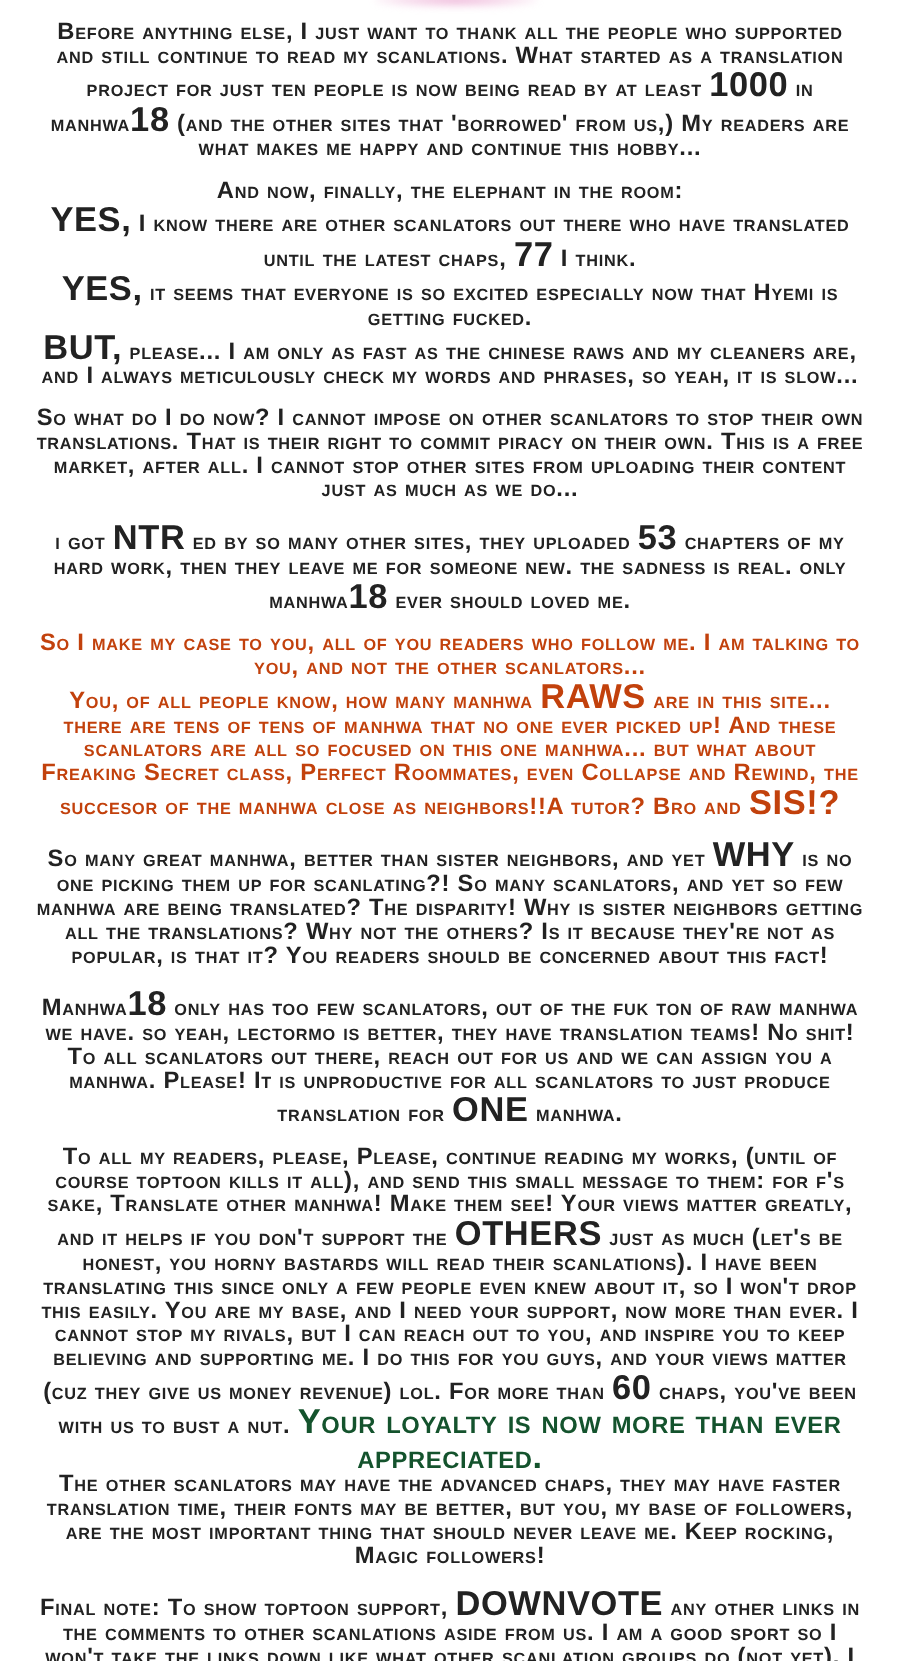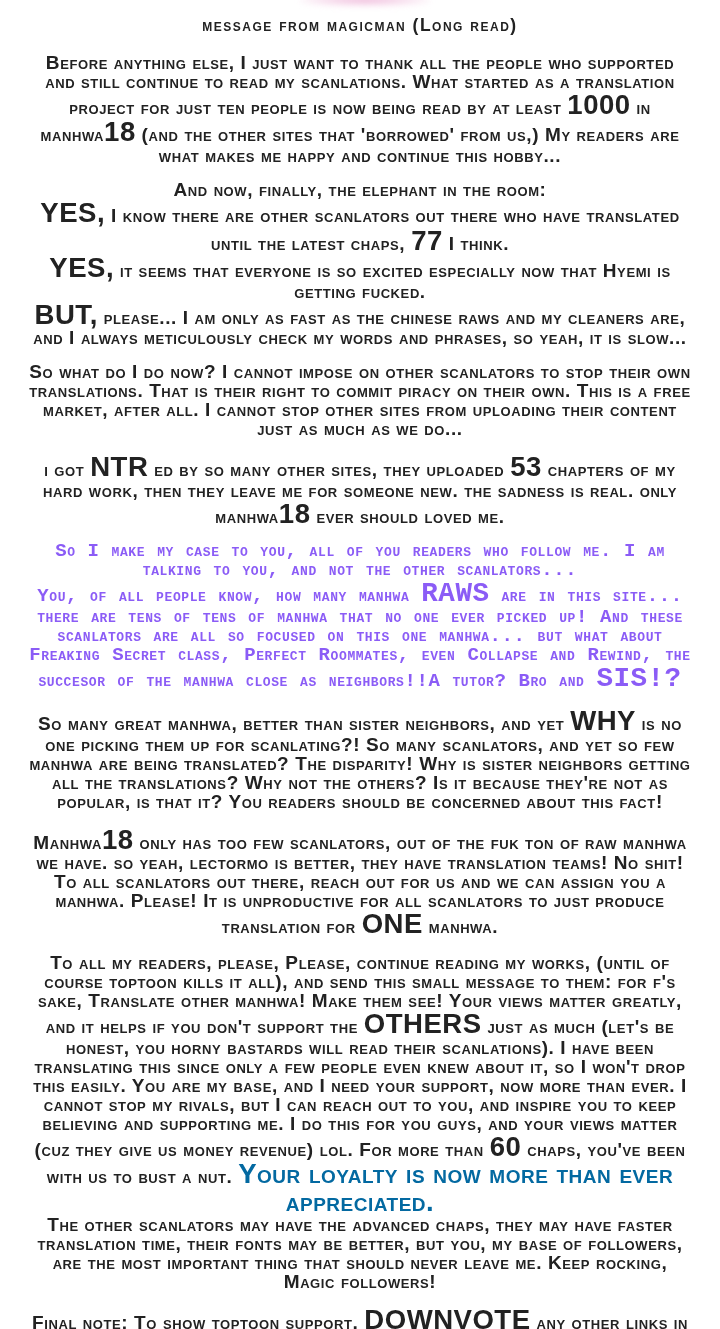--- a/index.html
+++ b/index.html
@@ -42,34 +42,33 @@
     margin: 0 auto;
     padding-top: 16px;
   }
   .body-text p {
     margin: 0 0 15px 0;
     text-align: center;
     font-size: 19px;
     line-height: 19px;
     letter-spacing: 0.6px;
   }
-  .body-text p.red { color: #8b5cf6; font-family: Liberation Mono, monospace; }
+  .body-text p.red { color: #c2410c; }
   span.big {
     font-size: 1.45em;
     line-height: 1;
     letter-spacing: 0.5px;
   }
-  span.magenta { color: #0369a1; }
+  span.magenta { color: #14532d; }
 </style>
 </head>
 <body>
 
 <div class="page">
   <div class="crop-artifact"></div>
-  <h1 class="title">message from magicman (Long read)</h1>
   <div class="body-text">
       <p class="black"><span class="">Before anything else, I just want to thank all the people who supported and still continue to read my scanlations. What started as a translation project for just ten people is now being read by at least </span><span class="big ">1000</span><span class=""> in manhwa</span><span class="big ">18</span><span class=""> (and the other sites that 'borrowed' from us,) My readers are what makes me happy and continue this hobby...</span></p>
       <p class="black"><span class="">And now, finally, the elephant in the room:</span><br><span class="big ">YES,</span><span class=""> I know there are other scanlators out there who have translated until the latest chaps, </span><span class="big ">77</span><span class=""> I think.</span><br><span class="big ">YES,</span><span class=""> it seems that everyone is so excited especially now that Hyemi is getting fucked.</span><br><span class="big ">BUT,</span><span class=""> please... I am only as fast as the chinese raws and my cleaners are, and I always meticulously check my words and phrases, so yeah, it is slow...</span></p>
       <p class="black"><span class="">So what do I do now? I cannot impose on other scanlators to stop their own translations. That is their right to commit piracy on their own. This is a free market, after all. I cannot stop other sites from uploading their content just as much as we do...</span></p>
       <p class="black"><span class="">i got </span><span class="big ">NTR</span><span class=""> ed by so many other sites, they uploaded </span><span class="big ">53</span><span class=""> chapters of my hard work, then they leave me for someone new. the sadness is real. only manhwa</span><span class="big ">18</span><span class=""> ever should loved me.</span></p>
       <p class="red"><span class="">So I make my case to you, all of you readers who follow me. I am talking to you, and not the other scanlators...</span><br><span class="">You, of all people know, how many manhwa </span><span class="big ">RAWS</span><span class=""> are in this site... there are tens of tens of manhwa that no one ever picked up! And these scanlators are all so focused on this one manhwa... but what about Freaking Secret class, Perfect Roommates, even Collapse and Rewind, the succesor of the manhwa close as neighbors!!A tutor? Bro and </span><span class="big ">SIS!?</span></p>
       <p class="black"><span class="">So many great manhwa, better than sister neighbors, and yet </span><span class="big ">WHY</span><span class=""> is no one picking them up for scanlating?! So many scanlators, and yet so few manhwa are being translated? The disparity! Why is sister neighbors getting all the translations?  Why not the others? Is it because they're not as popular, is that it? You readers should be concerned about this fact!</span></p>
       <p class="black"><span class="">Manhwa</span><span class="big ">18</span><span class=""> only has too few scanlators, out of the fuk ton of raw manhwa we have. so yeah, lectormo is better, they have translation teams! No shit! To all scanlators out there, reach out for us and we can assign you a manhwa. Please! It is unproductive for all scanlators to just produce translation for </span><span class="big ">ONE</span><span class=""> manhwa.</span></p>
       <p class="black"><span class="">To all my readers, please, Please, continue reading my works, (until of course toptoon kills it all), and send this small message to them: for f's sake, Translate other manhwa! Make them see! Your views matter greatly, and it helps if you don't support the </span><span class="big ">OTHERS</span><span class=""> just as much (let's be honest, you horny bastards will read their scanlations). I have been translating this since only a few people even knew about it, so I won't drop this easily. You are my base, and I need your support, now more than ever. I cannot stop my rivals, but I can reach out to you, and inspire you to keep believing and supporting me. I do this for you guys, and your views matter (cuz they give us money revenue) lol.  For more than </span><span class="big ">60</span><span class=""> chaps, you've been with us to bust a nut. </span><span class="big magenta">Your loyalty is now more than ever appreciated.</span><br><span class="">The other scanlators may have the advanced chaps, they may have faster translation time, their fonts may be better, but you, my base of followers, are the most important thing that should never leave me. Keep rocking, Magic followers!</span></p>
       <p class="black"><span class="">Final note: To show toptoon support, </span><span class="big ">DOWNVOTE</span><span class=""> any other links in the comments to other scanlations aside from us. I am a good sport so I won't take the links down like what other scanlation groups do (not yet). I believe this will send a message to them still.</span></p>

